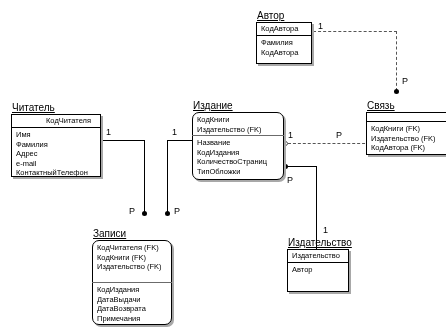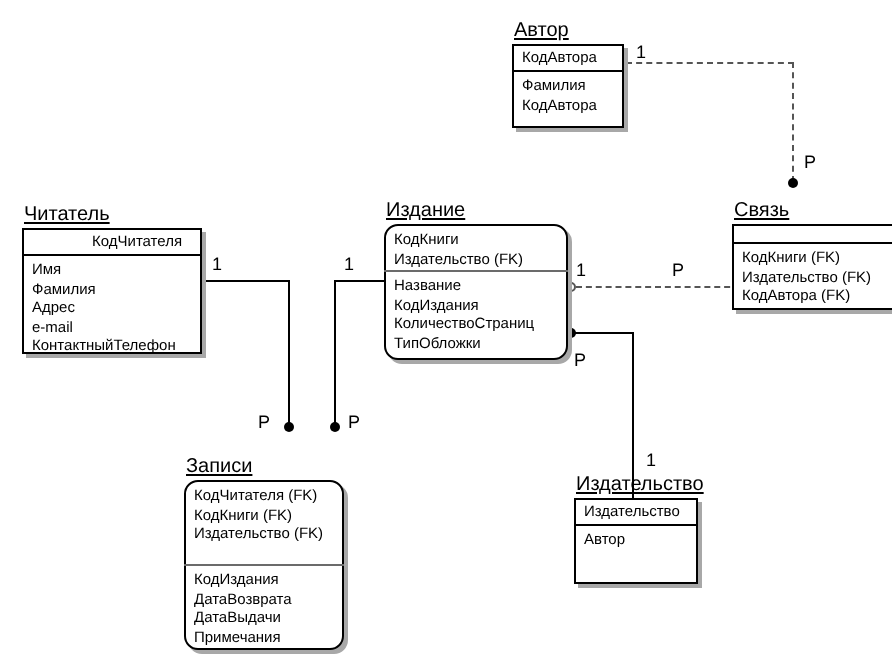--- a/index.html
+++ b/index.html
@@ -206,22 +206,22 @@
   <div class="entity rounded" style="left:92px; top:228px; width:80px; height:85px;margin-top:12px;">
     <div class="entity-label">Записи</div>
     <div class="entity-box"></div>
     <div class="section key" style="position:relative; height:43px; padding-top:3px;">
       <div class="field">КодЧитателя (FK)</div>
       <div class="field">КодКниги (FK)</div>
       <div class="field">Издательство (FK)</div>
     </div>
     <div class="section" style="position:relative;">
       <div class="field">КодИздания</div>
+      <div class="field">ДатаВыдачи</div>
       <div class="field">ДатаВозврата</div>
-      <div class="field">ДатаВыдачи</div>
       <div class="field">Примечания</div>
     </div>
   </div>
 
   <div class="entity" style="left:287px; top:249px; width:62px; height:43px;">
     <div class="entity-label">Издательство</div>
     <div class="entity-box"></div>
     <div class="section key" style="position:relative; height:14px;">
       <div class="field">Издательство</div>
     </div>

